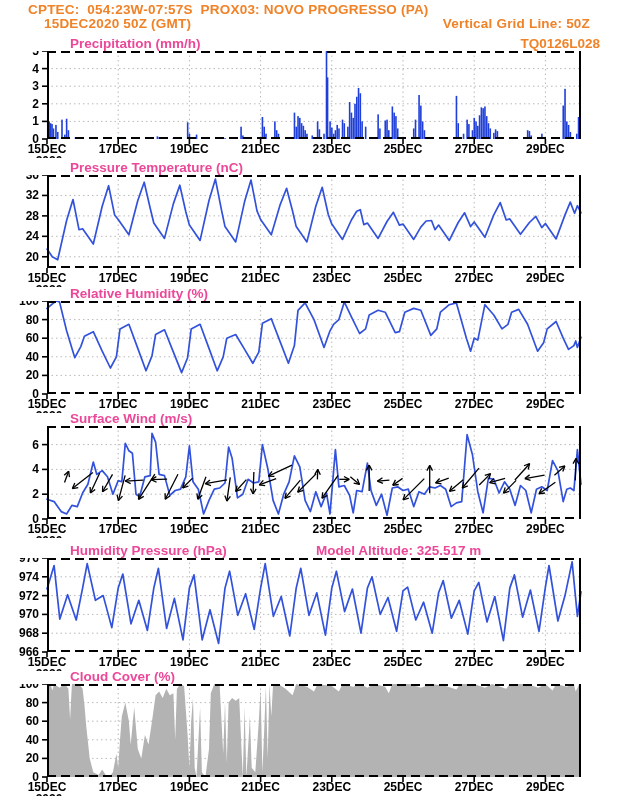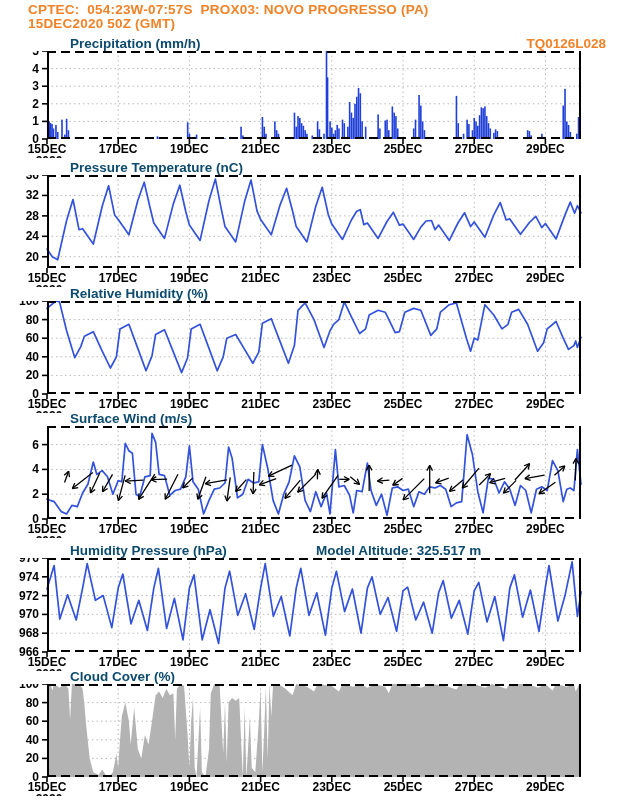--- a/index.html
+++ b/index.html
@@ -1,38 +1,39 @@
 <!DOCTYPE html>
 <html><head>
 <meta charset="utf-8">
 <style>
   html,body{margin:0;padding:0;background:#fff;width:618px;height:800px;overflow:hidden;}
   body{font-family:"Liberation Sans", sans-serif;-webkit-font-smoothing:antialiased;}
   .page{position:relative;width:618px;height:800px;background:#fff;}
   .hdr{font-weight:bold;font-size:13.5px;letter-spacing:0.2px;white-space:pre;line-height:14px;}
   .orange{color:#F08228;}
-  .magenta{color:#0c4a6e;}
+  .magenta{color:#ec4899;}
   .hline1{padding:3px 8px 0 28px;}
-  .hline2{display:flex;justify-content:space-between;padding:0 28px 0 28px;line-height:14px;}
+  .hline2{display:flex;justify-content:space-between;padding:0 28px 0 28px;line-height:14px;margin-left:16px;}
   .ctitle{position:relative;display:flex;align-items:flex-end;font-weight:bold;font-size:13.5px;line-height:14px;}
   .ctitle .t1{margin-left:70px;}
-  .ctitle .tr-right{position:absolute;right:12px;bottom:0;}
+  .ctitle .tr-right{position:absolute;right:18px;bottom:0;}
   .ctitle .tr-mid{position:absolute;left:300px;bottom:0;padding-left:16px;}
   .chart svg{display:block;}
   svg text{font-family:"Liberation Sans", sans-serif;font-weight:bold;font-size:12px;fill:#000;}
 </style>
 </head>
 <body>
 
 <div class="page">
 
   <div class="hdr orange hline1"><span>CPTEC:</span><span>  </span><span>054:23W-07:57S</span><span>  </span><span>PROX03: NOVO PROGRESSO (PA)</span></div>
 
   <div class="hdr orange hline2">
     <span>15DEC2020 50Z (GMT)</span>
+    <span>Vertical Grid Line: 50Z</span>
   </div>
 
   <section class="chart">
     <div class="ctitle" style="height:20px">
       <span class="t1 magenta">Precipitation (mm/h)</span>
       <span class="tr-right orange">TQ0126L028</span>
     </div>
     <svg width="618" height="107" viewBox="0 0 618 107">
         <g transform="translate(47,0)">
           <line x1="0" y1="70.4" x2="534" y2="70.4" stroke="#B9B9B9" stroke-width="1" stroke-dasharray="1.5 3"></line>

